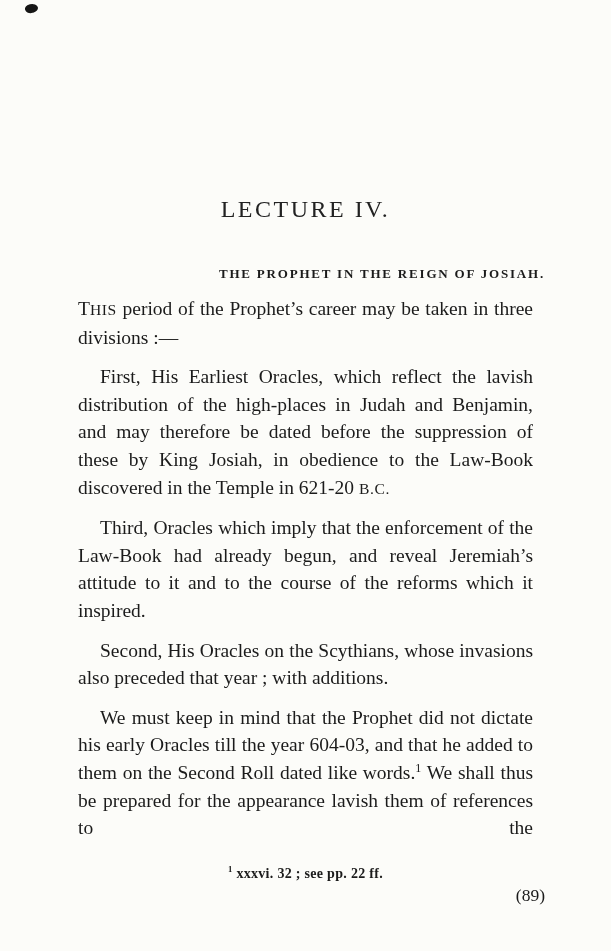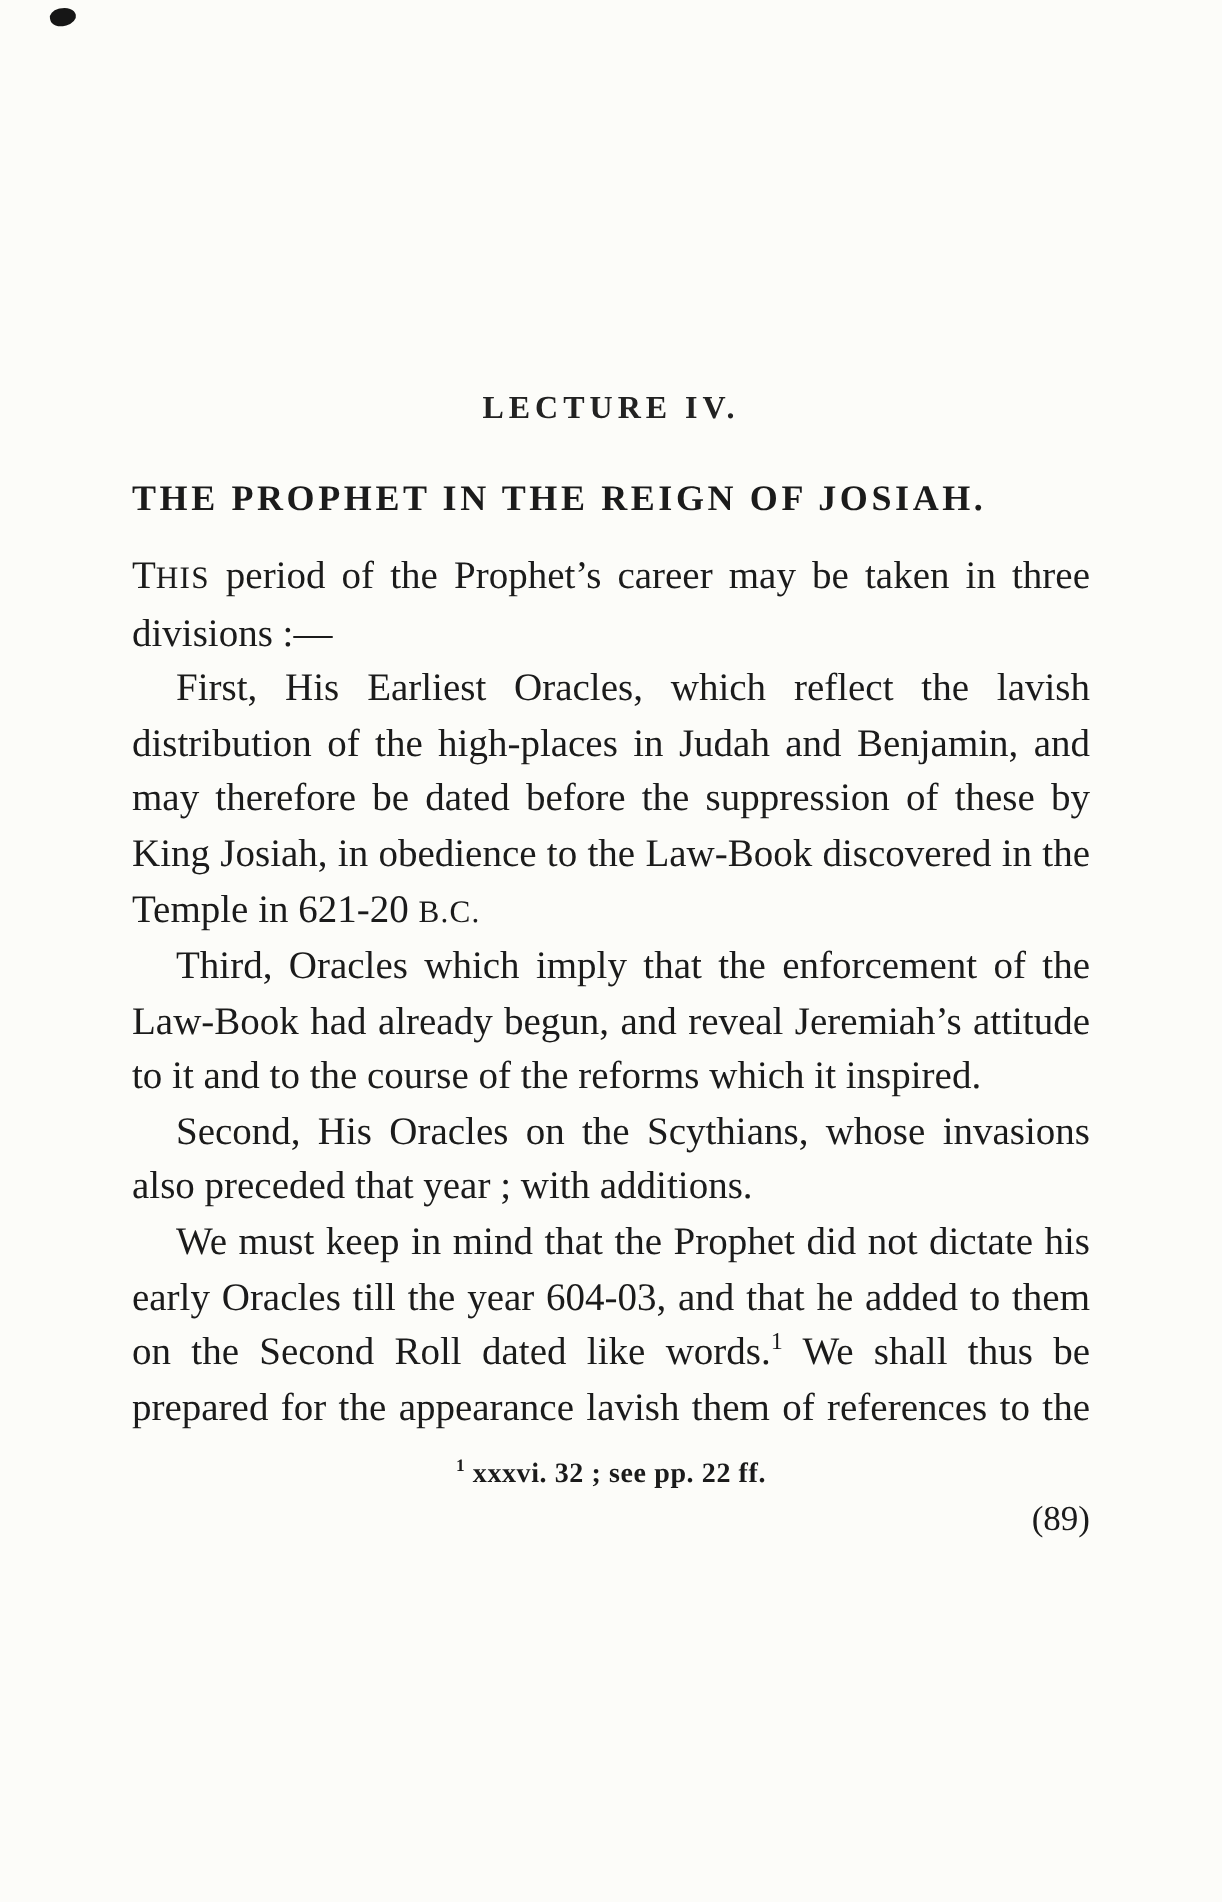--- a/index.html
+++ b/index.html
@@ -31,52 +31,52 @@
   }
   .content {
     position: absolute;
     top: 0;
     left: 66px;
     width: 479px;
   }
   .title {
     margin: 196px 0 0 0;
     text-align: center;
-    font-size: 16px;
-    font-weight: 700;
+    font-size: 24px;
+    font-weight: 400;
     letter-spacing: 2.5px;
     color: #222;
   }
   .subtitle {
-    margin-top: 25px;
-    text-align: left;
-    font-size: 18px;
+    margin-top: 43px;
+    text-align: right;
+    font-size: 13px;
     font-weight: 700;
     letter-spacing: 1.8px;
   }
   .dateline {
     margin-top: 16px;
     text-align: center;
     font-size: 18px;
     letter-spacing: 0.5px;
   }
   .body {
     margin-top: 13px;
     font-size: 19.5px;
     line-height: 27.6px;
     text-align: justify;
   }
-  .para { margin: 0; }
+  .para { margin: 12px; }
   .para.indent { text-indent: 22px; }
   .para.cont { text-align-last: justify; }
   .seg-italic { }
   .seg-smallcaps { font-size: 0.8em; letter-spacing: 0.6px; }
   .seg-sup { font-size: 0.62em; vertical-align: super; line-height: 0; }
   .footnote {
-    margin-top: 12px;
+    margin-top: 24px;
     text-align: center;
     font-size: 14px;
     font-weight: 600;
     letter-spacing: 0.3px;
   }
   .page-number {
     margin-top: 3px;
     text-align: right;
     font-size: 17.5px;
   }

